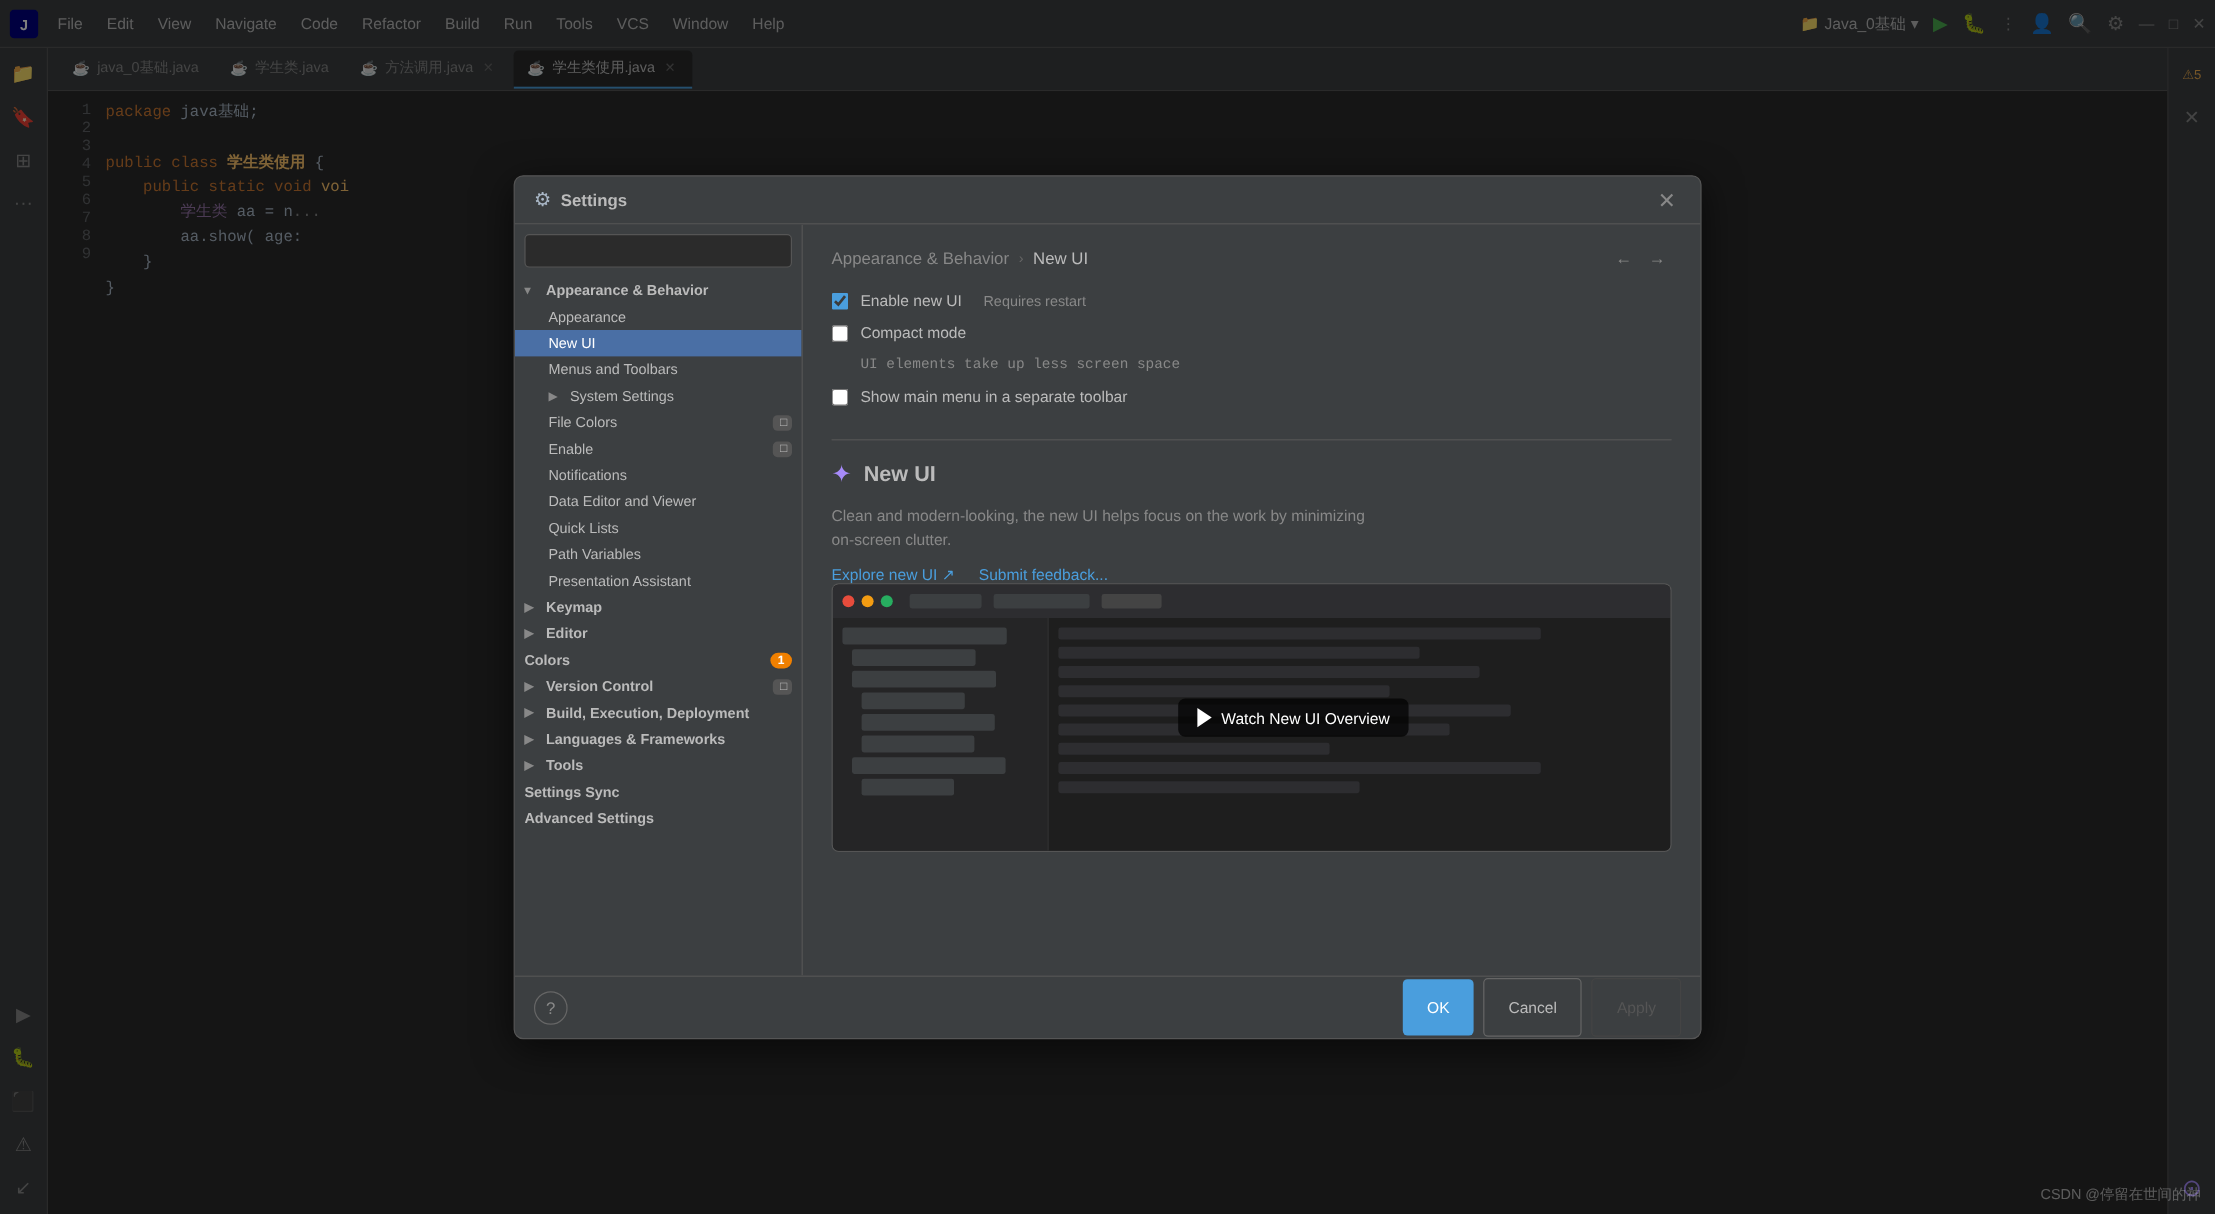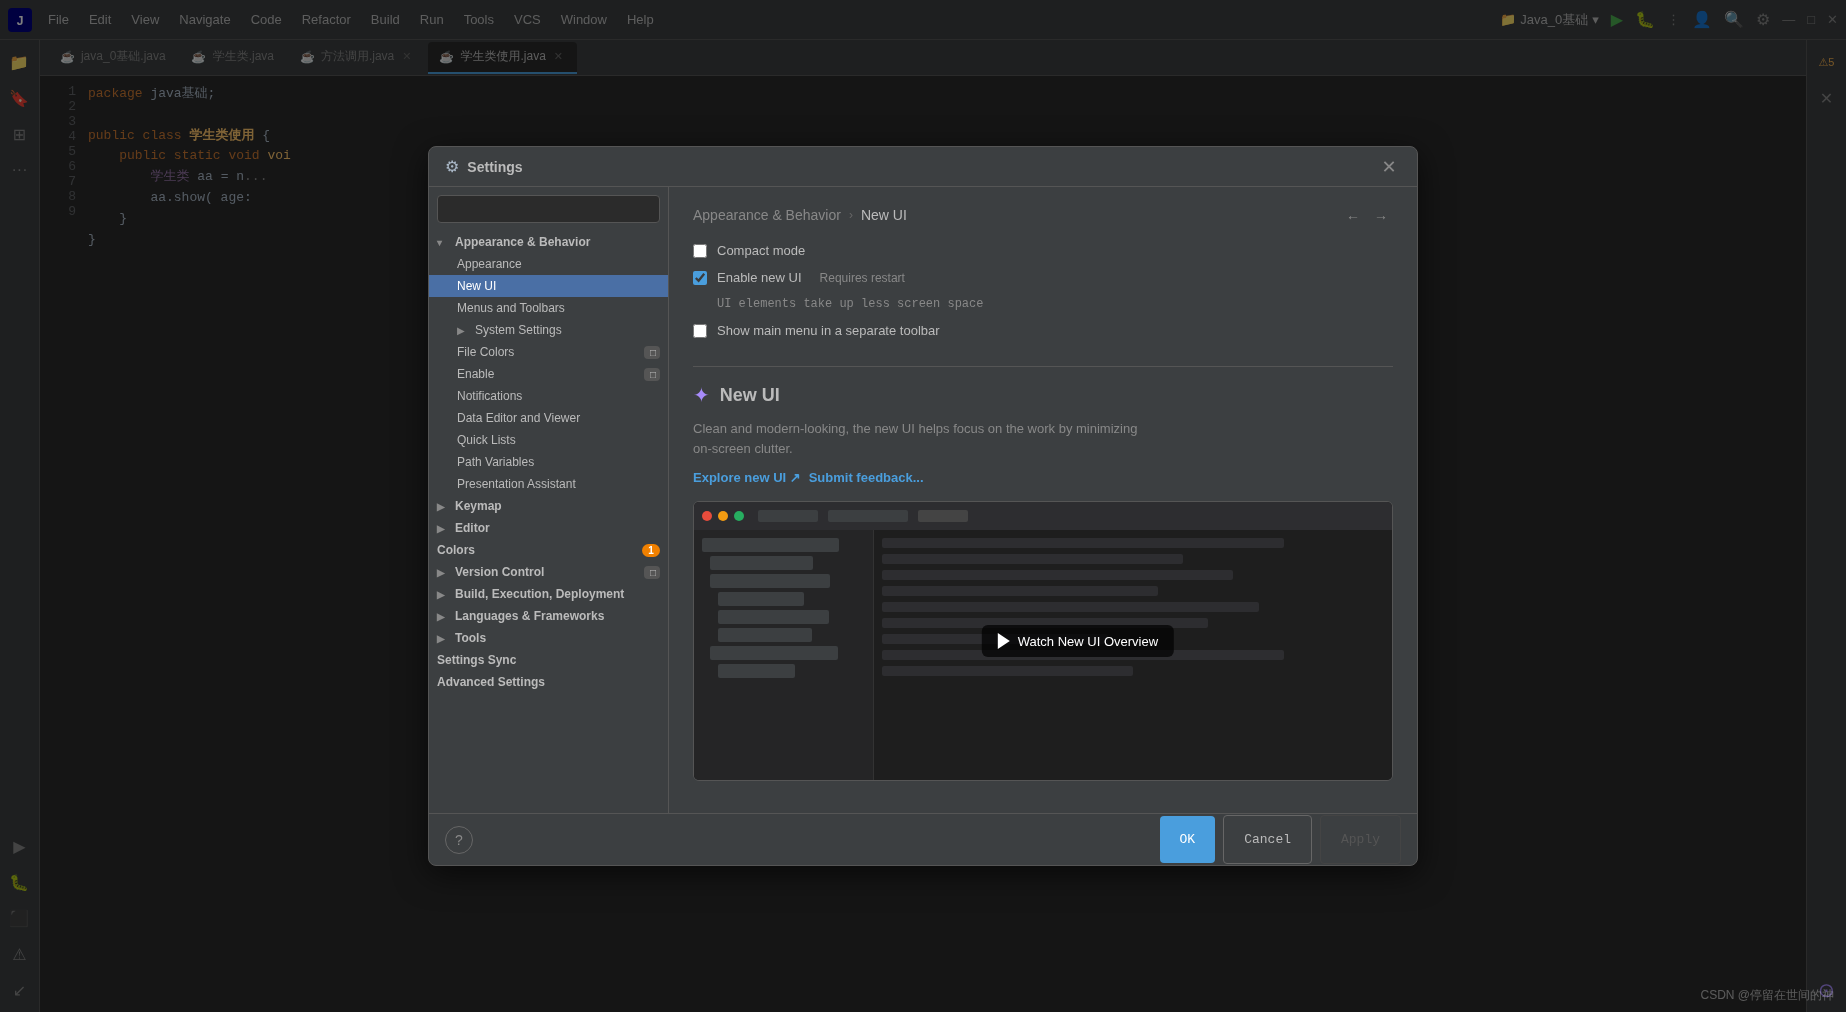--- a/index.html
+++ b/index.html
@@ -367,41 +367,40 @@
       color: #bbb;
     }
     .new-ui-desc {
       font-size: 13px;
       color: #888;
       margin-bottom: 12px;
       line-height: 1.5;
     }
     .new-ui-links {
       display: flex;
-      gap: 8px;
-      margin-bottom: 16px;
-      font-weight: bold;
+      gap: 20px;
+      margin-bottom: 0;
     }
     .new-ui-link {
       font-size: 13px;
       color: #4a9edd;
       cursor: pointer;
       text-decoration: none;
       display: flex;
       align-items: center;
       gap: 4px;
     }
 
     
     .preview-area {
       border: 1px solid #555;
       border-radius: 6px;
       overflow: hidden;
       background: #1e1e1e;
-      height: 280px;
+      height: 224px;
       position: relative;
     }
     .preview-mock {
       width: 100%;
       height: 100%;
       background: linear-gradient(135deg, #1e1e1e 0%, #252526 100%);
       display: flex;
       flex-direction: column;
     }
     .preview-mock-topbar {
@@ -492,21 +491,20 @@
       font-size: 14px;
       margin-right: auto;
     }
     .btn {
       padding: 16px 20px;
       border-radius: 4px;
       font-size: 13px;
       cursor: pointer;
       border: none;
       outline: none;
-      font-family: Liberation Mono, monospace;
     }
     .btn-primary {
       background: #4a9edd;
       color: #fff;
     }
     .btn-secondary {
       background: transparent;
       color: #bbb;
       border: 1px solid #666;
     }
@@ -748,28 +746,28 @@
           <span class="breadcrumb-text">Appearance &amp; Behavior</span>
           <span class="breadcrumb-sep">›</span>
           <span class="breadcrumb-current">New UI</span>
           <div class="nav-arrows">
             <div class="nav-arrow-btn">←</div>
             <div class="nav-arrow-btn">→</div>
           </div>
         </div>
 
         <div class="option-row">
-          <input type="checkbox" class="checkbox-input" style="">
-          <span class="option-label">Compact mode</span>
-        </div>
-
-        <div class="option-row">
           <input type="checkbox" class="checkbox-input" checked="" style="">
           <span class="option-label">Enable new UI</span>
           <span class="requires-restart">Requires restart</span>
+        </div>
+
+        <div class="option-row">
+          <input type="checkbox" class="checkbox-input" style="">
+          <span class="option-label">Compact mode</span>
         </div>
         <div class="option-sub">UI elements take up less screen space</div>
 
         <div class="option-row">
           <input type="checkbox" class="checkbox-input" style="">
           <span class="option-label">Show main menu in a separate toolbar</span>
         </div>
 
         <div class="new-ui-section">
           <div class="new-ui-title">

